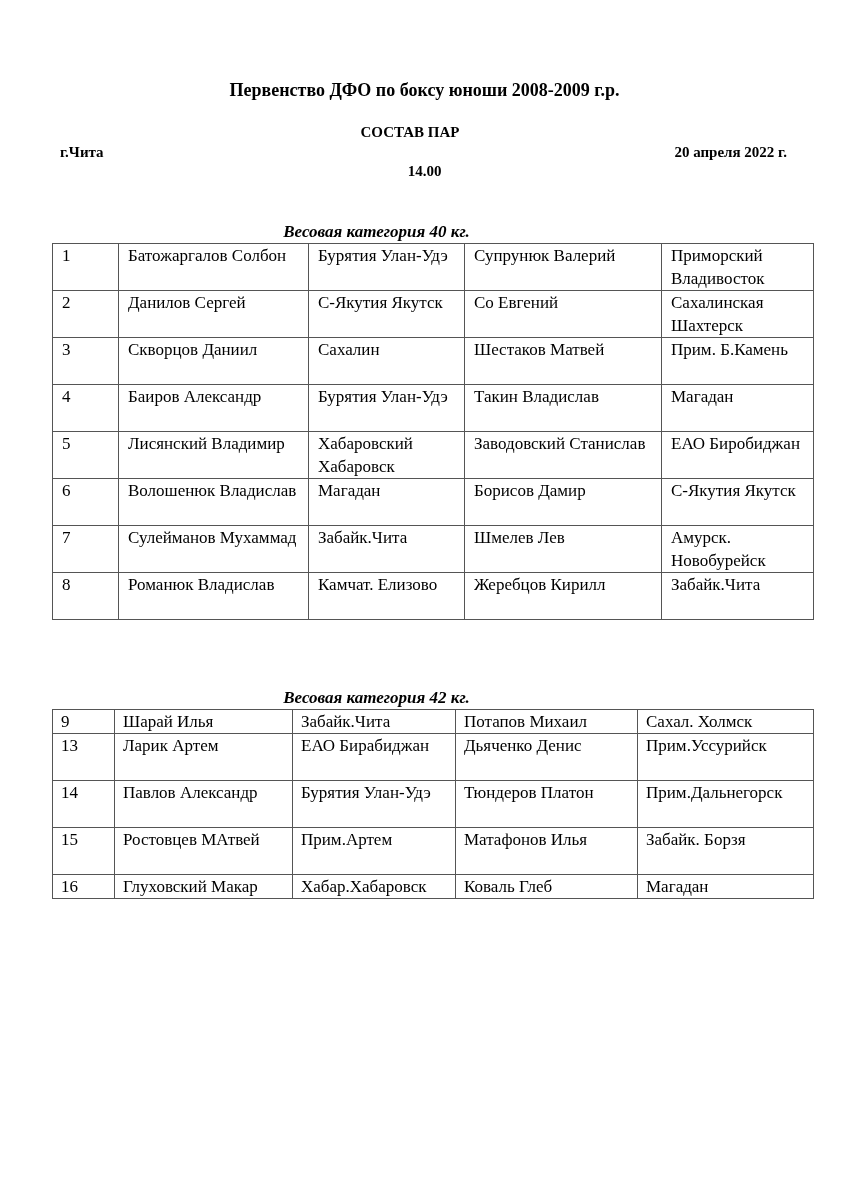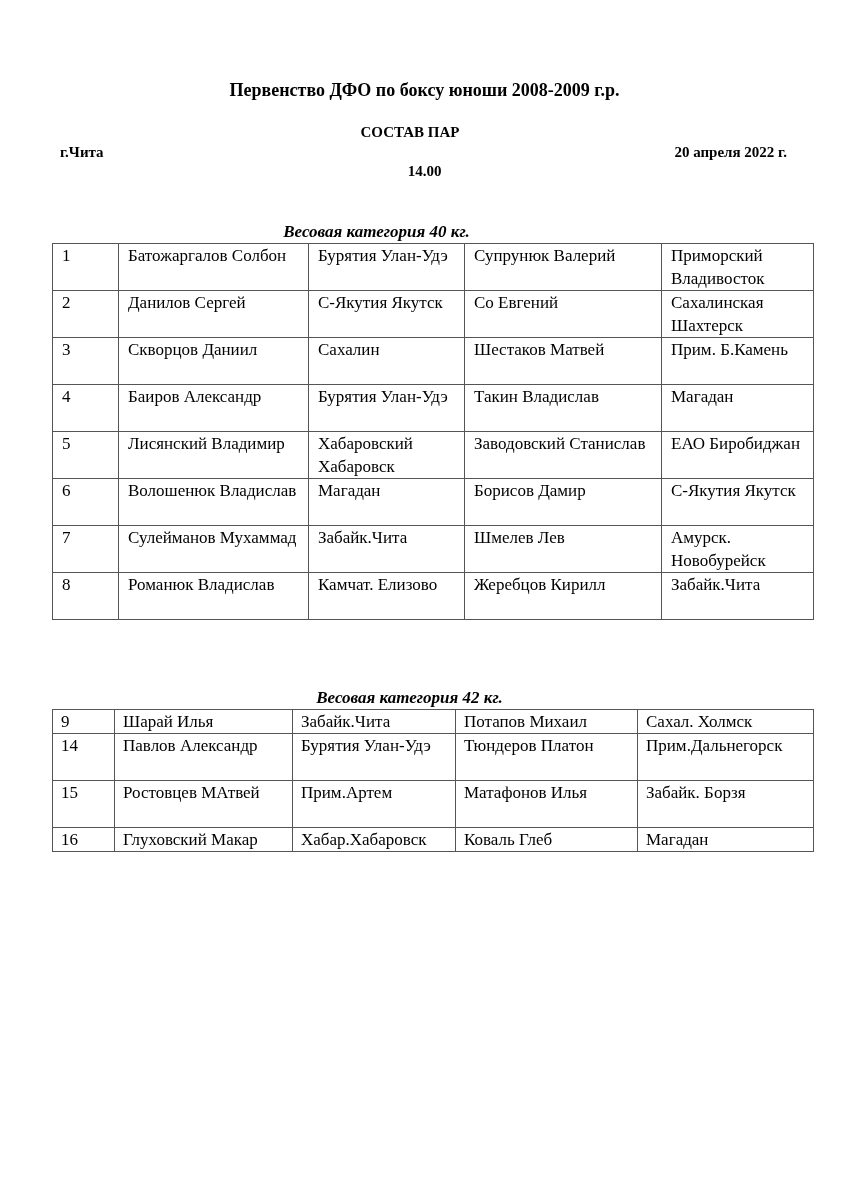--- a/index.html
+++ b/index.html
@@ -92,36 +92,43 @@
       <tr>
         <td>8</td>
         <td>Романюк Владислав</td>
         <td>Камчат. Елизово</td>
         <td>Жеребцов Кирилл</td>
         <td>Забайк.Чита</td>
       </tr>
     </tbody>
 </table>
 
-<div class="abs cat" style="top:688px;padding-left:33px;">Весовая категория 42 кг.</div>
+<div class="abs cat" style="top:688px;">Весовая категория 42 кг.</div>
 <table id="t2">
   <colgroup>
       <col style="width:62px">
       <col style="width:178px">
       <col style="width:163px">
       <col style="width:182px">
       <col>
     </colgroup>
   <tbody id="tb2">
       <tr class="single">
         <td>9</td>
         <td>Шарай Илья</td>
         <td>Забайк.Чита</td>
         <td>Потапов Михаил</td>
         <td>Сахал. Холмск</td>
+      </tr>
+      <tr class="double">
+        <td>13</td>
+        <td>Ларик Артем</td>
+        <td>ЕАО Бирабиджан</td>
+        <td>Дьяченко Денис</td>
+        <td>Прим.Уссурийск</td>
       </tr>
       <tr class="double">
         <td>14</td>
         <td>Павлов Александр</td>
         <td>Бурятия Улан-Удэ</td>
         <td>Тюндеров Платон</td>
         <td>Прим.Дальнегорск</td>
       </tr>
       <tr class="double">
         <td>15</td>

